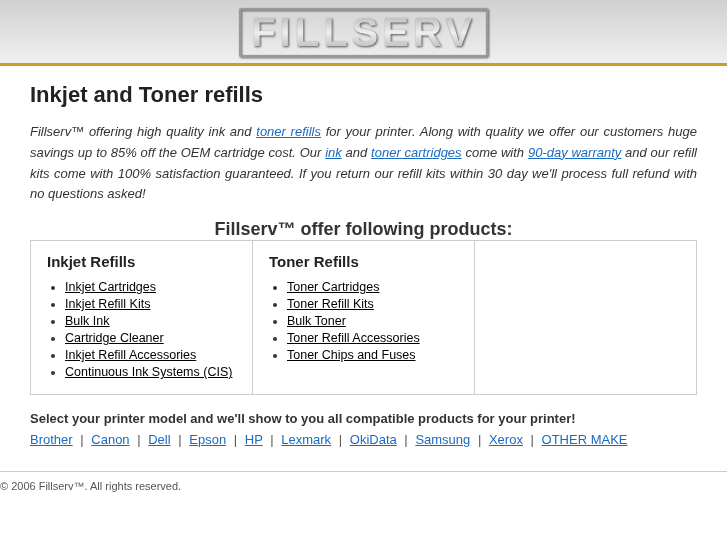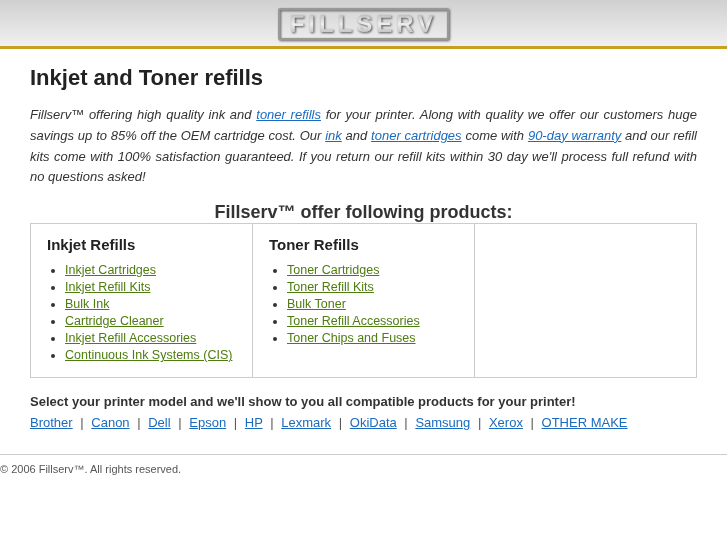--- a/index.html
+++ b/index.html
@@ -12,21 +12,21 @@
     }
 
     
     .header {
       background: linear-gradient(to bottom, #d0d0d0, #f0f0f0);
       border-bottom: 3px solid #c8a020;
       padding: 8px 0 6px 0;
       text-align: center;
     }
     .logo-text {
-      font-size: 24px;
+      font-size: 40px;
       font-weight: bold;
       font-family: 'Arial Black', Arial, sans-serif;
       color: #888;
       letter-spacing: 4px;
       text-transform: uppercase;
       display: inline-block;
       background: linear-gradient(to bottom, #aaa, #eee, #aaa);
       -webkit-background-clip: text;
       -webkit-text-fill-color: transparent;
       background-clip: text;
@@ -97,21 +97,21 @@
       list-style: disc;
       padding-left: 18px;
     }
 
     .column ul li {
       margin-bottom: 3px;
       font-size: 12.5px;
     }
 
     .column ul li a {
-      color: #4d7c0f;
+      color: #000000;
       text-decoration: underline;
     }
 
     
     .printer-section {
       text-align: left;
       margin-bottom: 14px;
     }
 
     .printer-prompt {

